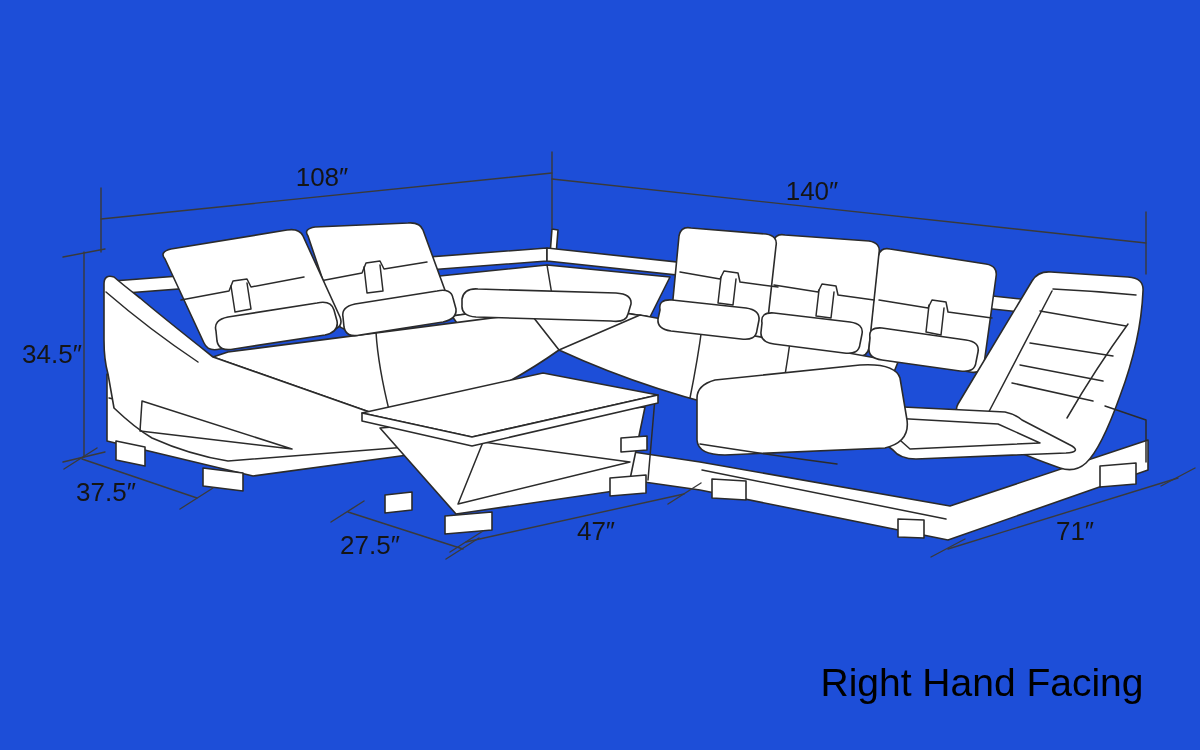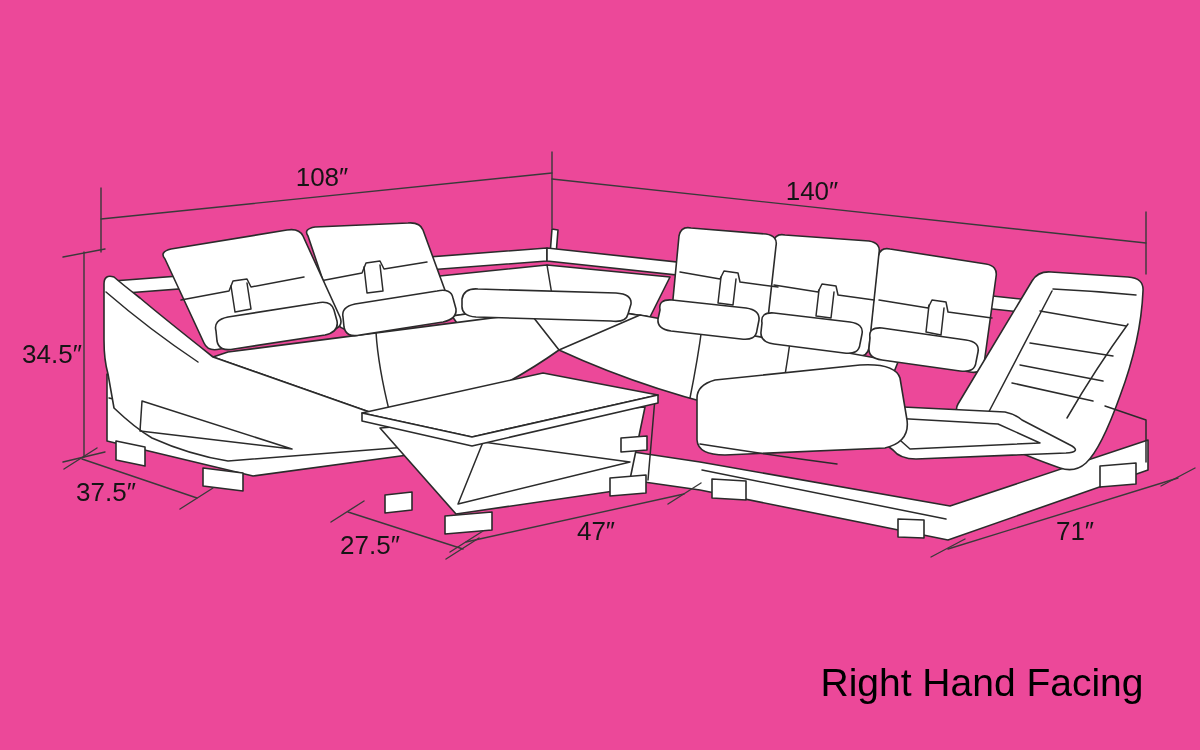--- a/index.html
+++ b/index.html
@@ -1,17 +1,17 @@
 <!DOCTYPE html>
 <html><head>
 <meta charset="utf-8">
 <style>
   html,body{margin:0;padding:0;background:#ffffff;}
   #stage{
-    position:relative;width:1200px;height:750px;background:#ec4899;overflow:hidden;
+    position:relative;width:1200px;height:750px;background:#1d4ed8;overflow:hidden;
     font-family:"Liberation Sans", sans-serif;
   }
   svg{position:absolute;left:0;top:0;}
   .furn{fill:#ffffff;stroke:#2b2b2b;stroke-width:1.6;stroke-linejoin:round;stroke-linecap:round;}
   .ln{fill:none;stroke:#2b2b2b;stroke-width:1.5;stroke-linejoin:round;stroke-linecap:round;}
   .dim{fill:none;stroke:#3a3a3a;stroke-width:1.4;stroke-linecap:round;}
   .dimlabel{
     font-family:"Liberation Sans", sans-serif;
     font-size:26px;fill:#151515;text-anchor:middle;
   }

